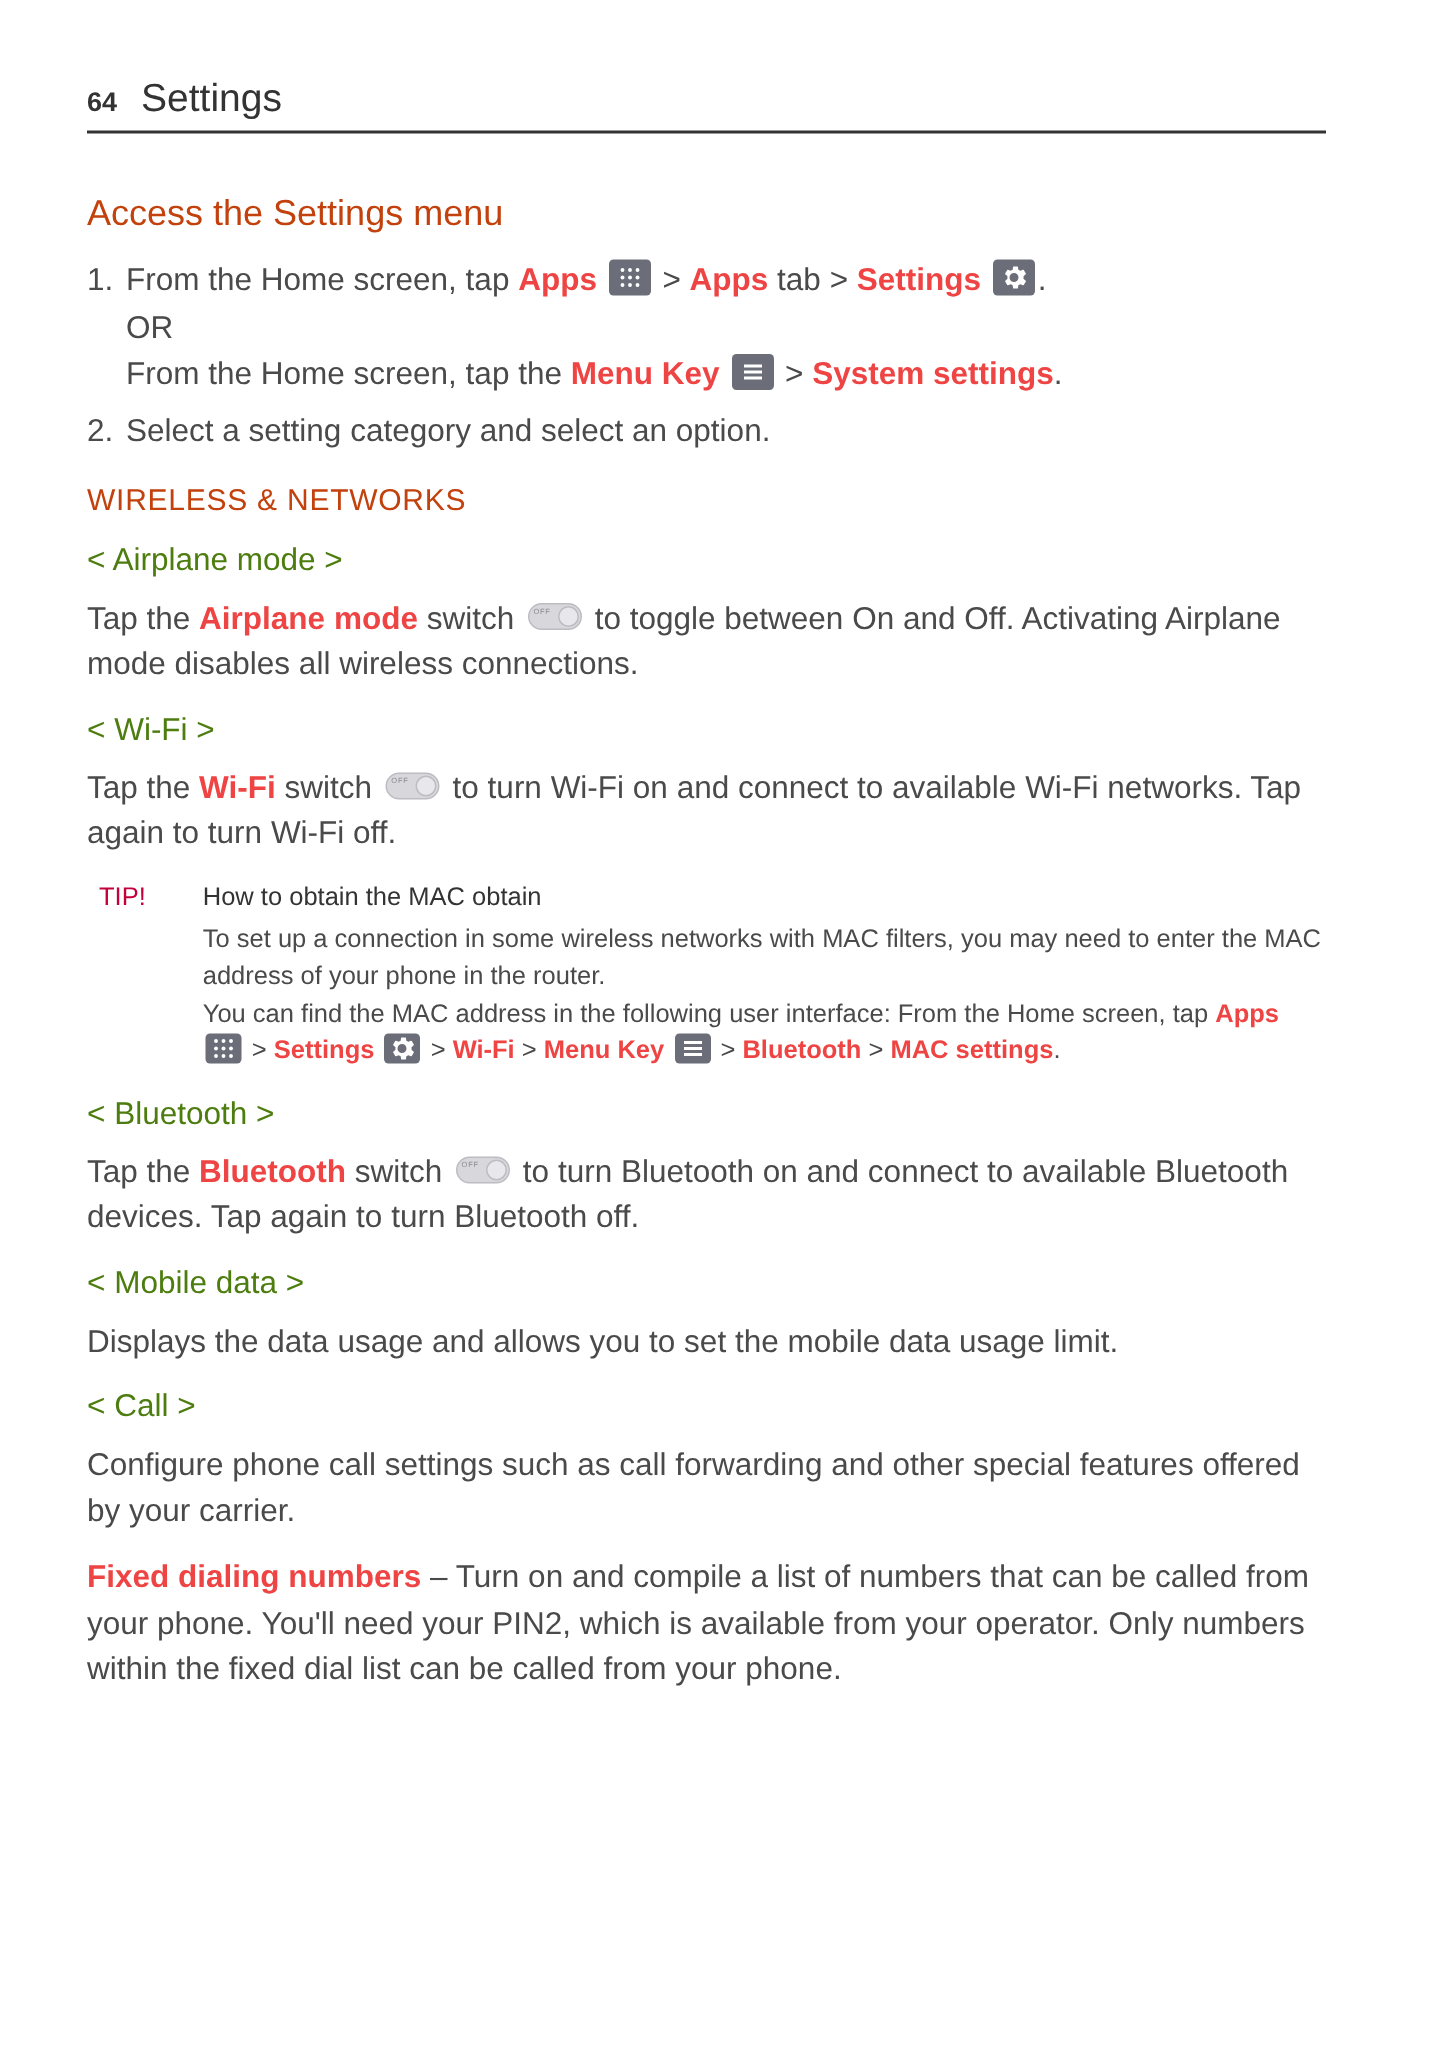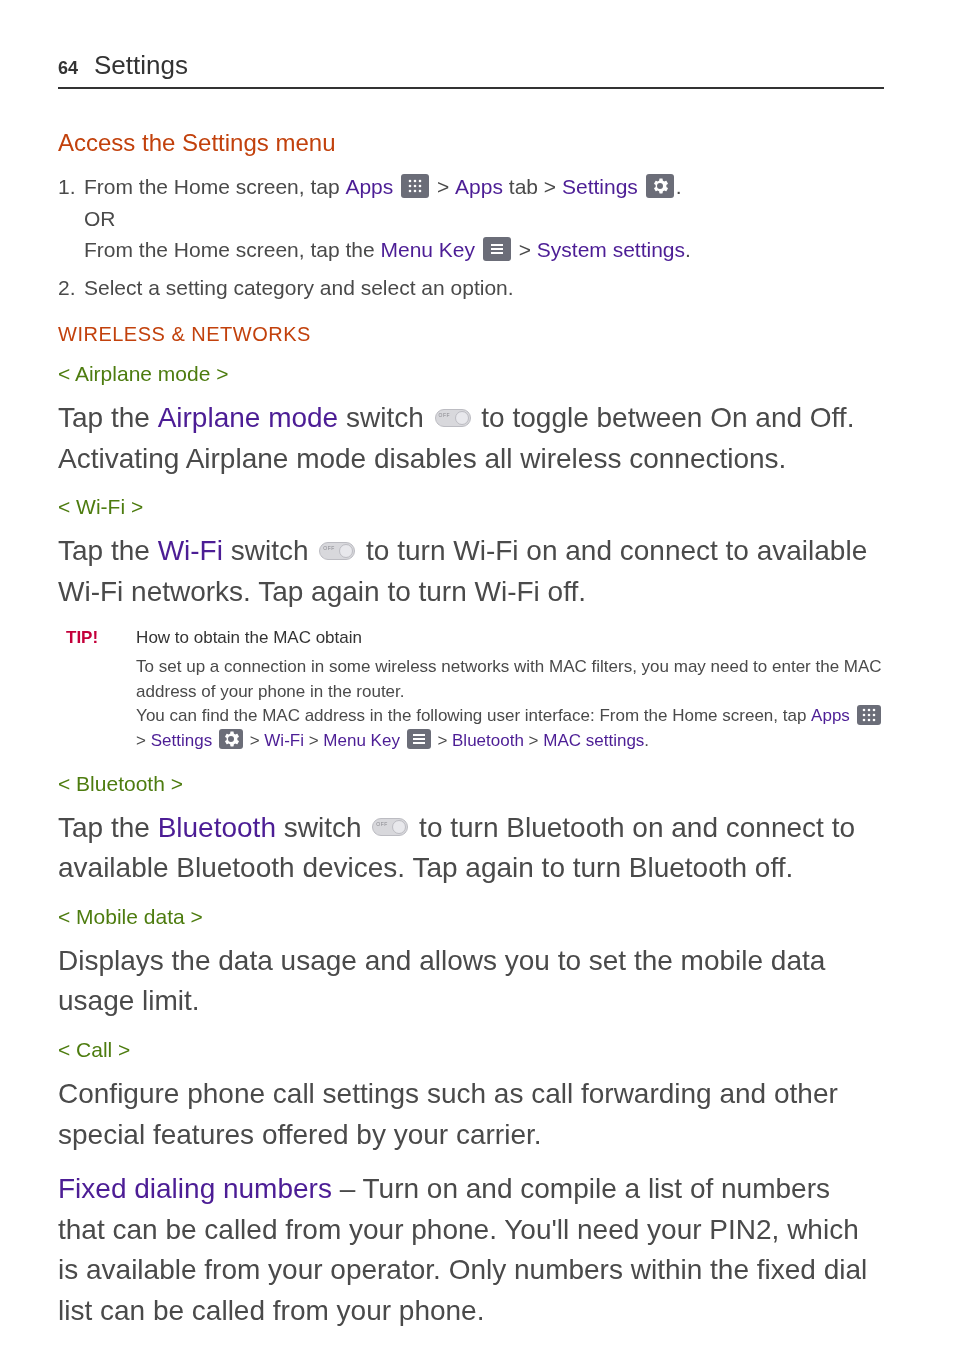--- a/index.html
+++ b/index.html
@@ -4,38 +4,38 @@
 <style>
   * { box-sizing: border-box; margin: 0; padding: 0; }
   html, body { width: 954px; height: 1372px; background: #fff; font-family: "Helvetica Neue", Arial, sans-serif; color: #4a4a4a; }
   .page { padding: 50px 70px 50px 58px; }
   .page-header { display: flex; align-items: baseline; gap: 16px; border-bottom: 2px solid #333; padding-bottom: 6px; margin-bottom: 40px; }
   .page-number { font-size: 18px; font-weight: 600; color: #333; }
   .page-title { font-size: 26px; font-weight: 400; color: #333; }
   .h-red { color: #c2410c; font-size: 24px; font-weight: 500; margin: 20px 0 14px 0; }
   .h-red.caps { text-transform: uppercase; font-size: 20px; letter-spacing: 0.5px; }
   .sub-h { font-size: 21px; font-weight: 400; color: #4d7c0f; margin: 16px 0 12px 0; }
-  p.body { font-size: 28px; line-height: 1.45; font-weight: 300; margin-bottom: 14px; }
-  .bold { font-weight: 400; color: #4c1d95; }
+  p.body { font-size: 21px; line-height: 1.45; font-weight: 300; margin-bottom: 14px; }
+  .bold { font-weight: 700; color: #ef4444; }
   ol.steps { list-style: none; padding-left: 0; margin-bottom: 14px; }
   ol.steps li { font-size: 21px; line-height: 1.5; font-weight: 300; padding-left: 26px; position: relative; margin-bottom: 6px; }
   ol.steps li .num { position: absolute; left: 0; }
   .inline-icon { display: inline-flex; align-items: center; justify-content: center; vertical-align: middle; width: 28px; height: 24px; border-radius: 3px; margin: 0 2px; position: relative; top: -2px; font-size: 12px; }
   .inline-icon.small { width: 24px; height: 20px; font-size: 10px; }
   .apps-icon { background: #6b6d78; }
   .apps-icon svg { width: 16px; height: 16px; }
   .settings-icon { background: #6b6d78; color: #fff; }
   .settings-icon svg { width: 16px; height: 16px; }
   .menu-icon { background: #6b6d78; }
   .menu-icon svg { width: 14px; height: 12px; }
   .switch-icon { width: 36px; height: 18px; border-radius: 9px; background: #d8d8dc; border: 1px solid #bcbcc2; position: relative; display: inline-block; vertical-align: middle; margin: 0 3px; top: -2px; }
   .switch-icon::after { content: ""; position: absolute; right: 1px; top: 1px; width: 14px; height: 14px; border-radius: 50%; background: #e8e8ec; border: 1px solid #bcbcc2; box-sizing: border-box; }
   .switch-icon::before { content: "OFF ON"; position: absolute; left: 3px; top: 2px; font-size: 5px; letter-spacing: 0.5px; color: #8a8a90; word-spacing: 6px; }
   .tip-row { display: flex; gap: 38px; margin: 10px 0 18px 8px; }
-  .tip-label { color: #c4003a; font-weight: 700; font-size: 17px; flex-shrink: 0; padding-top: 2px; }
+  .tip-label { color: #c4003a; font-weight: 400; font-size: 17px; flex-shrink: 0; padding-top: 2px; }
   .tip-body { font-size: 17px; line-height: 1.45; font-weight: 300; }
   .tip-body .tip-title { font-weight: 400; color: #333; display: block; margin-bottom: 4px; }
 </style>
 </head>
 <body>
 
 <div class="page">
 
   <div class="page-header">
     <span class="page-number">64</span>

